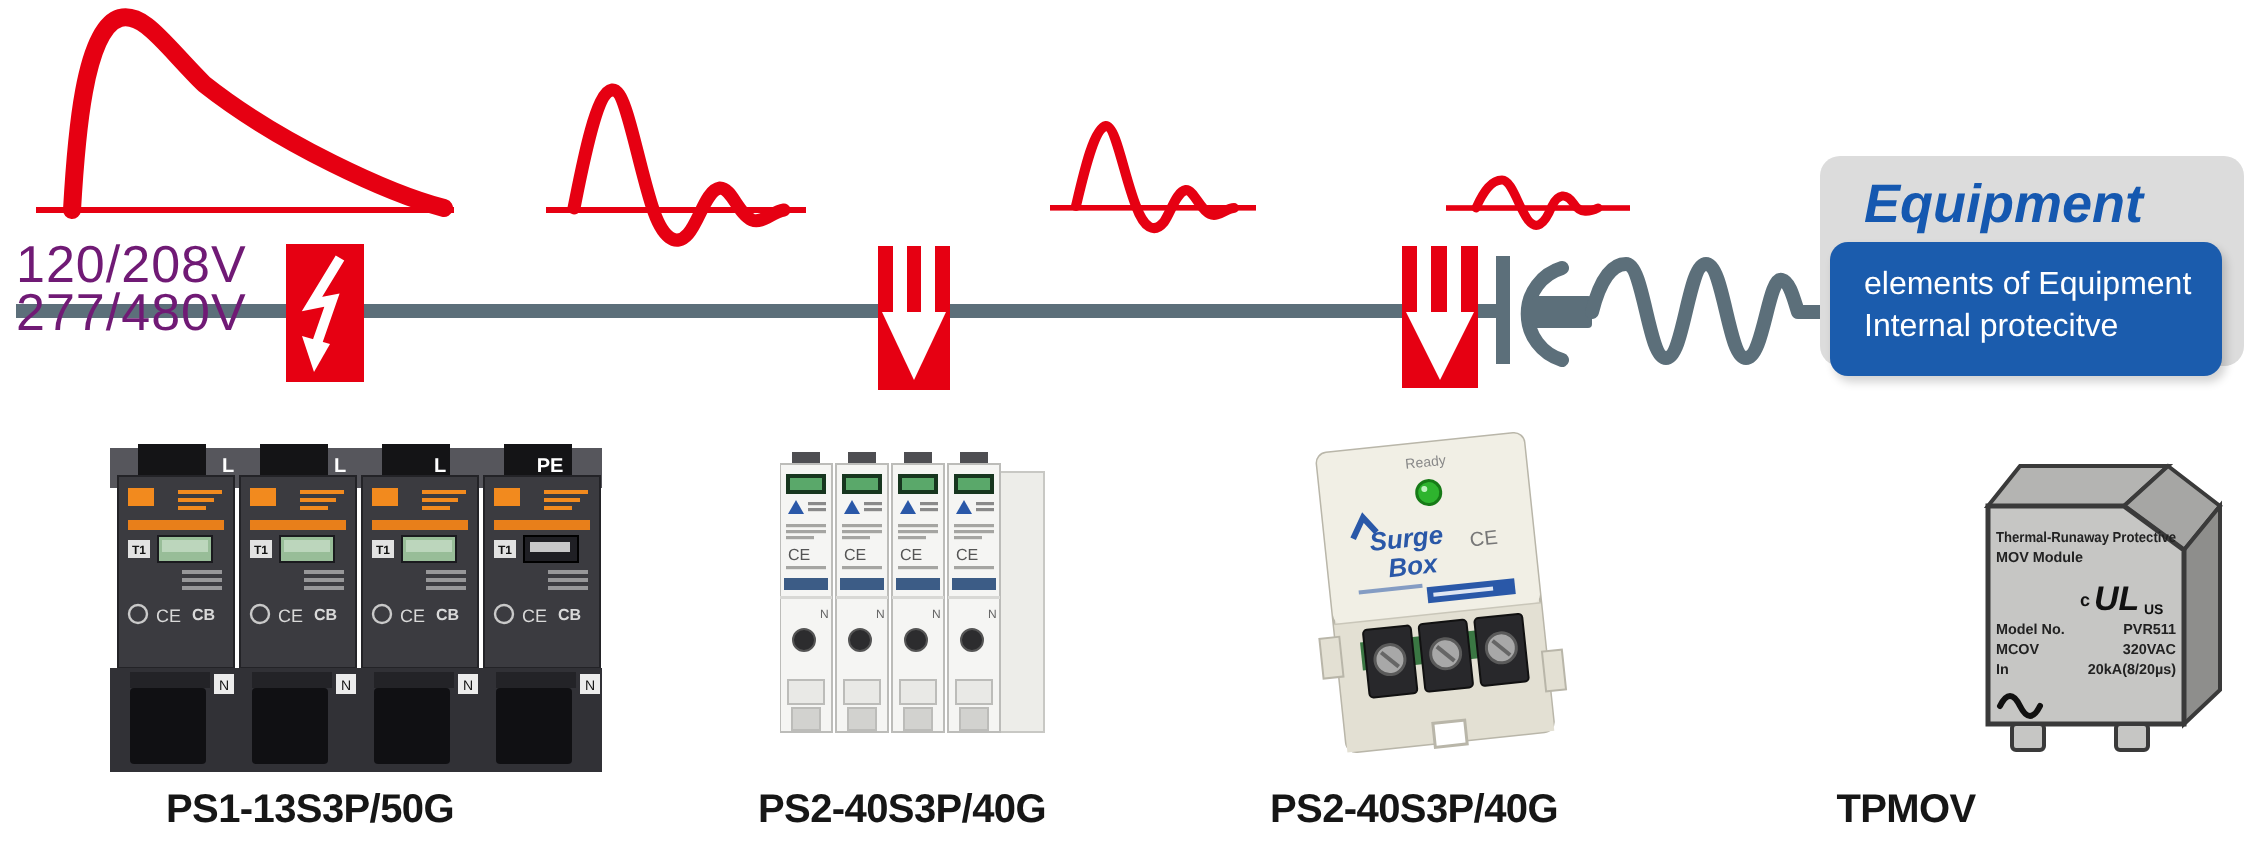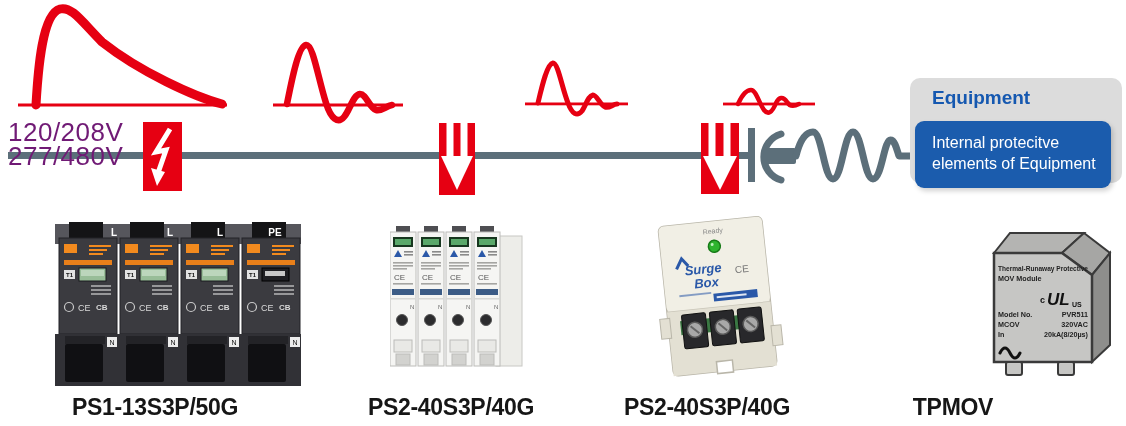--- a/index.html
+++ b/index.html
@@ -12,27 +12,27 @@
   .sf{fill:var(--slate);}
   .ss{stroke:var(--slate);fill:none;stroke-linecap:round;stroke-linejoin:round;}
   .wf{fill:#ffffff;}
   
   .volt{position:absolute;left:8px;font-size:26px;color:#701a75;z-index:2;letter-spacing:0.5px;}
   #volt-top{top:117px;}
   #volt-bottom{top:141px;}
   
   .eq-gray{position:absolute;left:910px;top:78px;width:212px;height:105px;background:var(--equipment_box);
            border-radius:10px;z-index:2;}
-  .eq-title{padding:9px 0 0 22px;font-size:19px;font-weight:bold;color:var(--equipment_title);}
+  .eq-title{padding:9px 0 0 22px;font-size:27px;font-weight:bold;color:var(--equipment_title);font-style:italic;}
   .eq-blue{position:absolute;left:915px;top:121px;width:196px;height:67px;background:var(--equipment_panel);
            border-radius:9px;z-index:3;box-shadow:2px 3px 5px rgba(0,0,0,0.18);color:#fff;
            font-size:16px;line-height:21px;padding:11px 0 0 17px;box-sizing:border-box;}
   
   .product{position:absolute;z-index:1;}
-  .plabel{position:absolute;top:394px;width:200px;text-align:center;font-size:23px;font-weight:600;
+  .plabel{position:absolute;top:394px;width:200px;text-align:center;font-size:20px;font-weight:600;
           color:#161616;z-index:2;letter-spacing:-0.3px;}
   #plabel-1{left:55px;} #plabel-2{left:351px;} #plabel-3{left:607px;} #plabel-4{left:853px;}
   svg text{font-family:"Liberation Sans",sans-serif;}
 </style>
 </head>
 <body>
 
 <div class="canvas">
 
   <svg id="diagram" width="1126" height="212" viewBox="0 0 1126 212">
@@ -91,22 +91,22 @@
     </g>
   </svg>
 
   <div class="volt" id="volt-top">120/208V</div>
   <div class="volt" id="volt-bottom">277/480V</div>
 
   <div class="eq-gray">
     <div class="eq-title">Equipment</div>
   </div>
   <div class="eq-blue">
+    <div>elements of Equipment</div>
     <div>Internal protecitve</div>
-    <div>elements of Equipment</div>
   </div>
 
   <div class="product" style="left:55px;top:222px;">
     <svg width="250" height="168" viewBox="0 0 250 168">
       <rect x="0" y="2" width="246" height="20" fill="#56565c"></rect>
       <rect x="14" y="0" width="34" height="16" fill="#141416"></rect>
       <rect x="75" y="0" width="34" height="16" fill="#141416"></rect>
       <rect x="136" y="0" width="34" height="16" fill="#141416"></rect>
       <rect x="197" y="0" width="34" height="16" fill="#141416"></rect>
       <text x="59" y="14" font-size="10" font-weight="bold" fill="#fff" text-anchor="middle">L</text>

